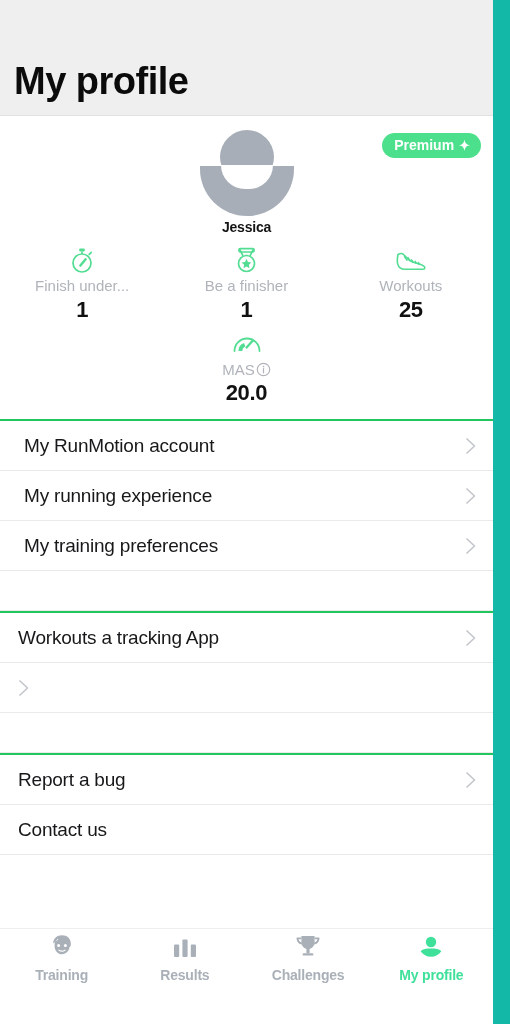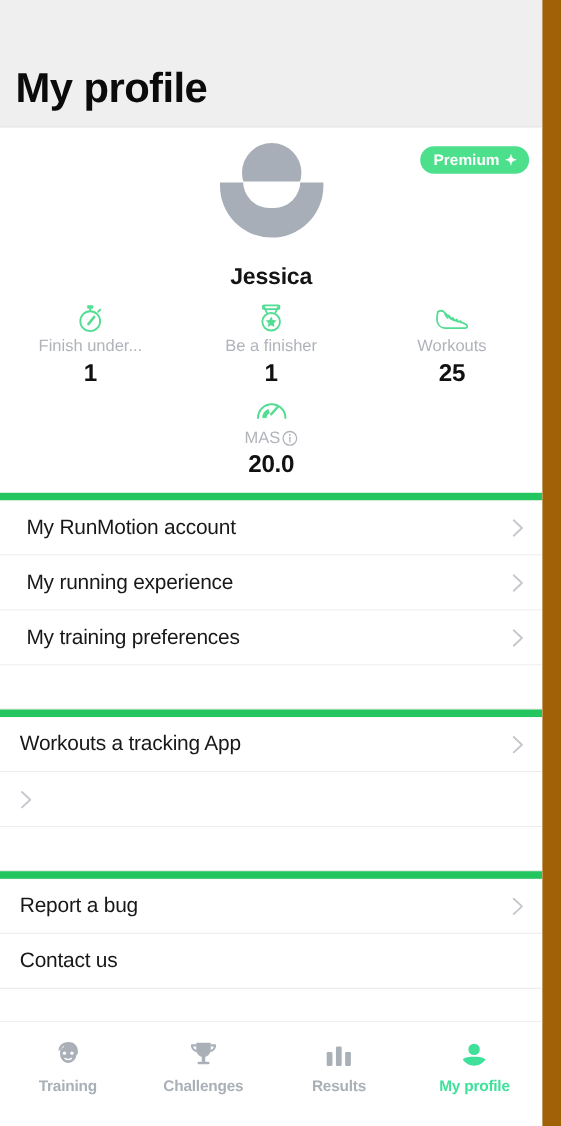--- a/index.html
+++ b/index.html
@@ -10,21 +10,21 @@
     overflow: hidden;
     background: #000000;
     font-family: "Liberation Sans", sans-serif;
     -webkit-font-smoothing: antialiased;
   }
 
   #screen {
     position: relative;
     width: 510px;
     height: 1024px;
-    background: #a16207;
+    background: #14b8a6;
   }
 
   
   #app {
     position: absolute;
     left: 0;
     top: 0;
     width: 493px;
     height: 1024px;
     background: #ffffff;
@@ -114,22 +114,22 @@
     position: absolute;
     left: 50%;
     top: -1px;
     transform: translateX(-50%);
     width: 52px;
     height: 24px;
     background: #ffffff;
     border-radius: 0 0 26px 26px;
   }
   .profile-name {
-    margin-top: 24px;
-    font-size: 21px;
+    margin-top: 3px;
+    font-size: 14px;
     font-weight: bold;
     color: #141414;
     letter-spacing: -0.2px;
   }
 
   
   .stats {
     margin-top: 10px;
   }
   .stat-row {
@@ -164,21 +164,21 @@
     font-size: 22px;
     font-weight: bold;
     color: #111111;
     line-height: 1.1;
     letter-spacing: -0.3px;
   }
   .stat-row.second { margin-top: 7px; }
 
   
   .menu-groups { margin-top: 14px; }
-  .menu-group { border-top: 7px solid #22c55e; }
+  .menu-group { border-top: 2px solid #22c55e; }
   .menu-row {
     height: 50px;
     display: flex;
     align-items: center;
     justify-content: space-between;
     padding: 0 16px 0 24px;
     border-bottom: 1px solid #eaeaea;
     background: #ffffff;
   }
   .menu-row.nudge-left { padding-left: 18px; }
@@ -200,21 +200,21 @@
   }
 
   
   .tabbar {
     flex: 0 0 96px;
     height: 96px;
     background: #ffffff;
     border-top: 1px solid #eeeeee;
     display: flex;
     align-items: flex-start;
-    padding-top: 14px;
+    padding-top: 2px;
   }
   .tab {
     flex: 1 1 25%;
     display: flex;
     flex-direction: column;
     align-items: center;
     gap: 6px;
   }
   .tab-icon { height: 30px; display: flex; align-items: flex-end; justify-content: center; }
   .tab-icon svg { display: block; }
@@ -413,42 +413,42 @@
             <circle cx="10.6" cy="12.4" r="1.5" fill="#ffffff"></circle>
             <circle cx="17.4" cy="12.4" r="1.5" fill="#ffffff"></circle>
             <path d="M11 17.2 c1.8 1.2 4.2 1.2 6 0" stroke="#ffffff" stroke-width="1.2" fill="none" stroke-linecap="round"></path>
           </svg>
         </div>
         <div class="tab-label">Training</div>
       </div>
 
       <div class="tab">
         <div class="tab-icon">
+          <svg width="28" height="26" viewBox="0 0 28 26" fill="#aab0b8">
+            <rect x="3" y="9.4" width="5.2" height="12.6" rx="1.1"></rect>
+            <rect x="11.4" y="4.4" width="5.2" height="17.6" rx="1.1"></rect>
+            <rect x="19.8" y="9.4" width="5.2" height="12.6" rx="1.1"></rect>
+          </svg>
+        </div>
+        <div class="tab-label">Results</div>
+      </div>
+
+      <div class="tab">
+        <div class="tab-icon">
           <svg width="30" height="28" viewBox="0 0 30 28" fill="#aab0b8">
             <path d="M8.4 3 h13.2 v6.2 c0 3.8 -2.9 6.9 -6.6 6.9 -3.7 0 -6.6 -3.1 -6.6 -6.9z"></path>
             <path d="M8.4 4.4 H4.6 c-.8 0 -1.2 .5 -1.1 1.3 .4 3.2 2.4 5.4 5.4 5.8 v-2 C7 9.1 5.9 7.8 5.5 6.3 h2.9z"></path>
             <path d="M21.6 4.4 h3.8 c.8 0 1.2 .5 1.1 1.3 -.4 3.2 -2.4 5.4 -5.4 5.8 v-2 c1.9 -.4 3 -1.7 3.4 -3.2 h-2.9z"></path>
             <rect x="13.4" y="15.4" width="3.2" height="5" rx="0.6"></rect>
             <rect x="9.6" y="20.2" width="10.8" height="2.4" rx="1"></rect>
           </svg>
         </div>
         <div class="tab-label">Challenges</div>
       </div>
 
-      <div class="tab">
-        <div class="tab-icon">
-          <svg width="28" height="26" viewBox="0 0 28 26" fill="#aab0b8">
-            <rect x="3" y="9.4" width="5.2" height="12.6" rx="1.1"></rect>
-            <rect x="11.4" y="4.4" width="5.2" height="17.6" rx="1.1"></rect>
-            <rect x="19.8" y="9.4" width="5.2" height="12.6" rx="1.1"></rect>
-          </svg>
-        </div>
-        <div class="tab-label">Results</div>
-      </div>
-
       <div class="tab active">
         <div class="tab-icon">
           <svg width="26" height="26" viewBox="0 0 26 26" fill="#3fe09a">
             <circle cx="13" cy="7" r="5.2"></circle>
             <path d="M2.6 16.2 C5 19.6 8.7 21.8 13 21.8 c4.3 0 8 -2.2 10.4 -5.6 -2.3 -2.3 -5.6 -2.6 -10.4 -2.6 -4.8 0 -8.1 .3 -10.4 2.6z"></path>
           </svg>
         </div>
         <div class="tab-label">My profile</div>
       </div>
 

